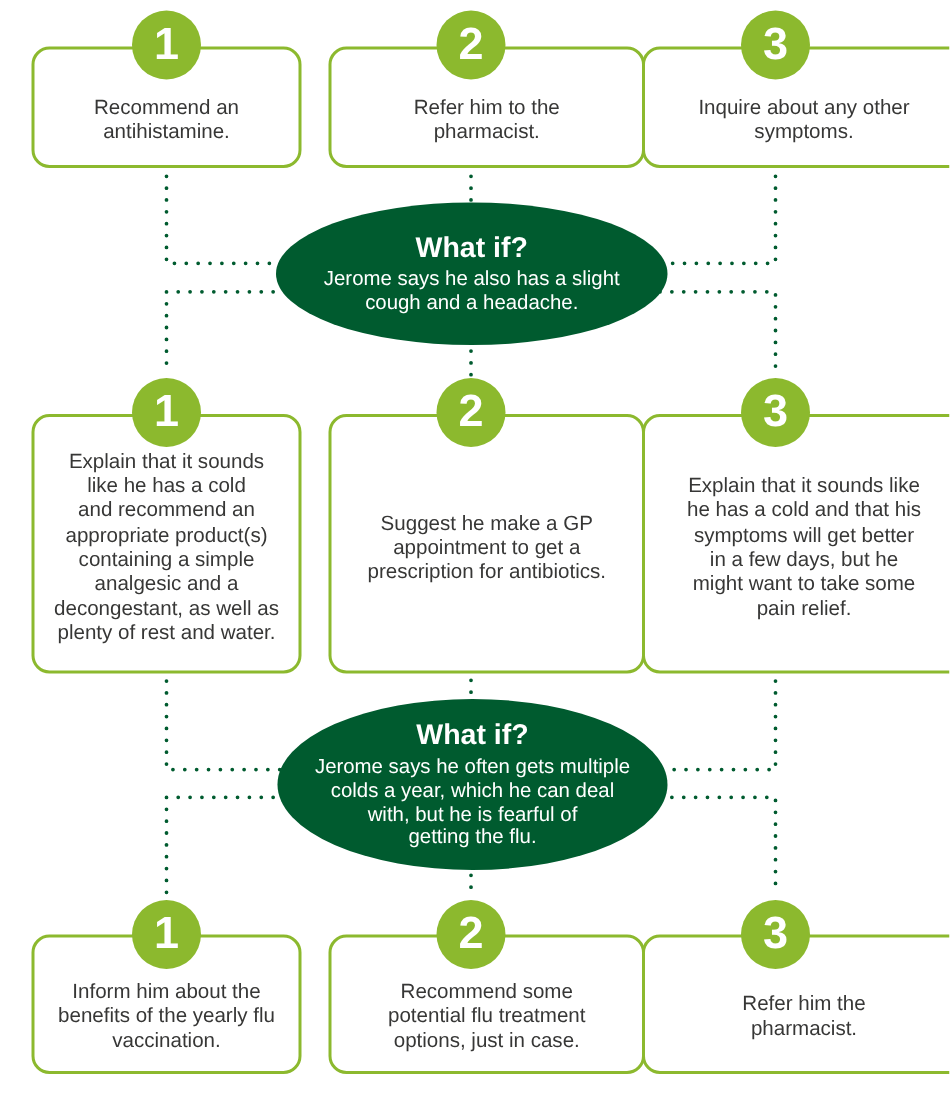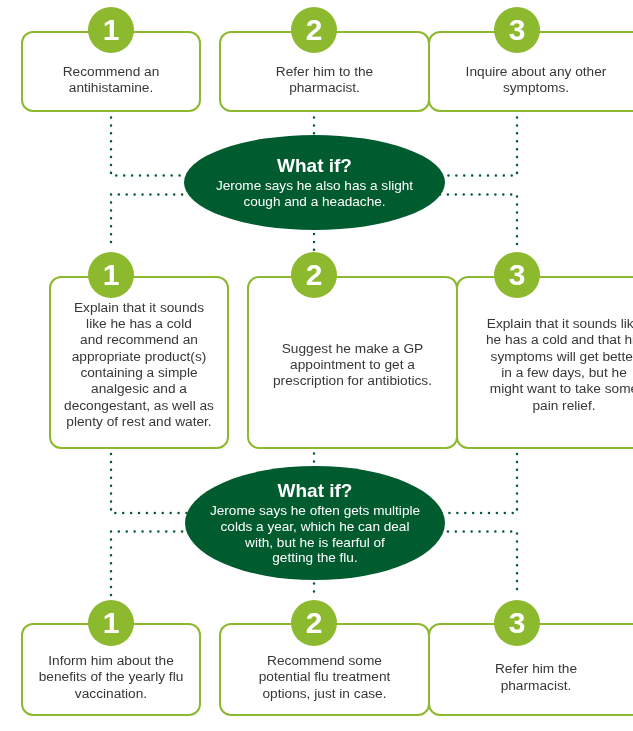--- a/index.html
+++ b/index.html
@@ -67,21 +67,21 @@
     align-items: center;
     justify-content: center;
     text-align: center;
     z-index: 2;
   }
   .whatif-title { font-weight: bold; font-size: 19px; line-height: 21px; }
   .whatif-body { font-size: 13.6px; line-height: 15.6px; white-space: pre-line; }
 
   
   .r1 { top: 31px; height: 81px; }
-  .r2 { top: 276px; height: 173px; margin-left: 28px; }
+  .r2 { top: 276px; height: 173px; }
   .r3 { top: 623px; height: 93px; }
   .c1 { left: 21px; width: 180px; }
   .c2 { left: 219px; width: 211px; }
   .c3 { left: 428px; width: 216px; }
   .r1 .box-text { padding-top: 17px; }
   .r3 .box-text { padding-top: 16px; }
   .r2 .box-text { padding-top: 5px; }
 
   .badge.bc1 { left: 88px; }
   .badge.bc2 { left: 291px; }

